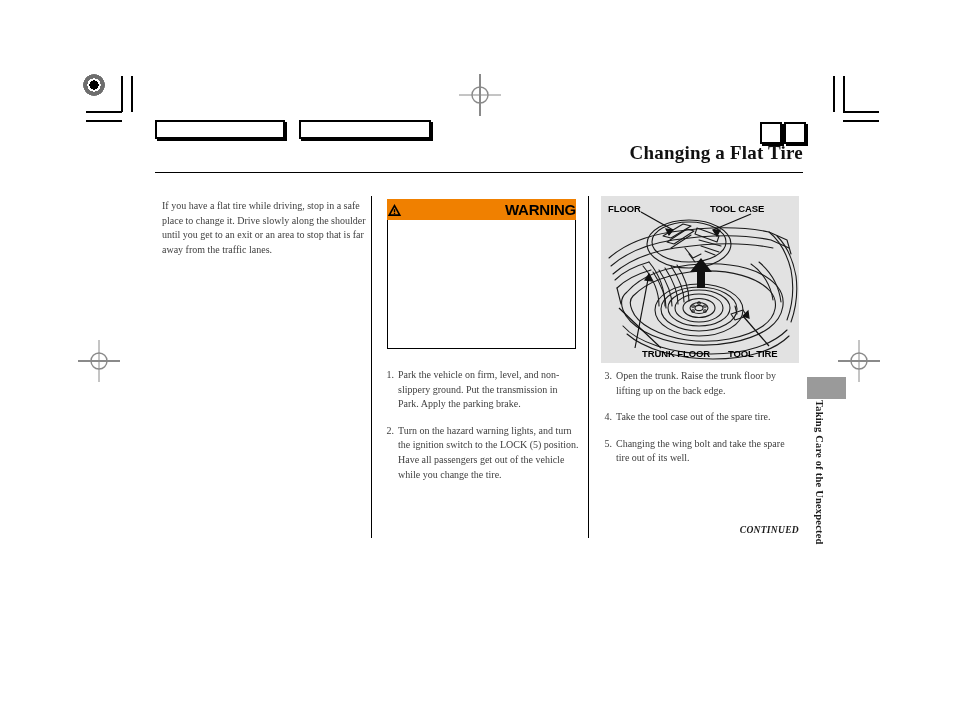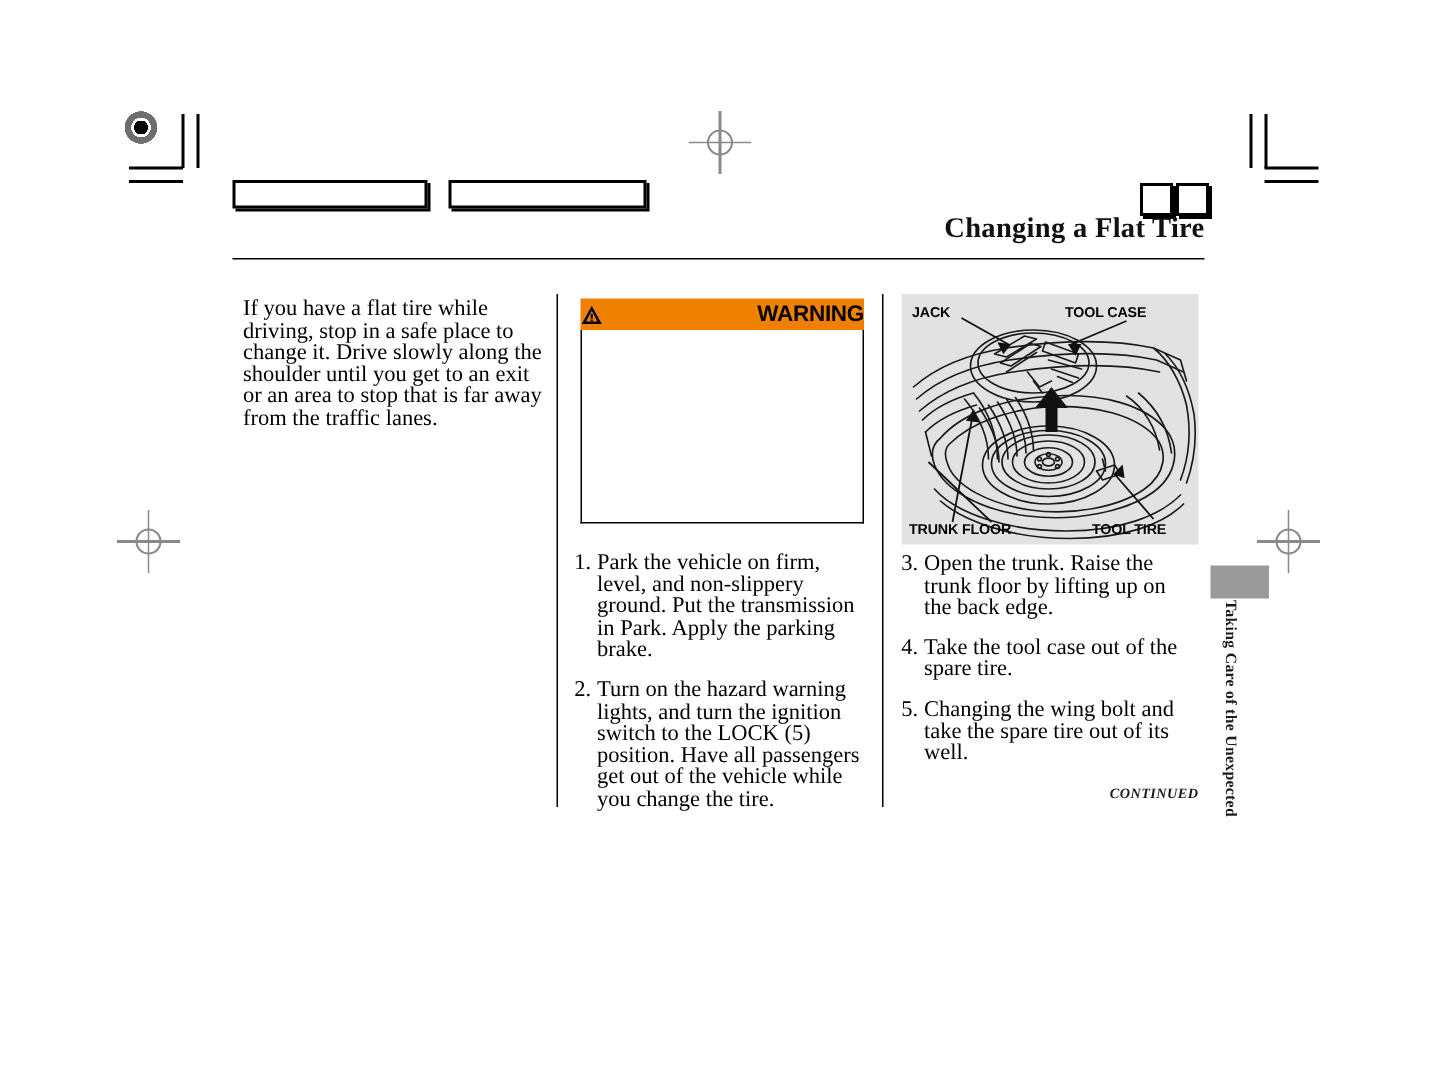--- a/index.html
+++ b/index.html
@@ -72,23 +72,23 @@
     position: absolute;
     width: 1px;
     background: #000;
     top: 196px;
     height: 342px;
   }
   .col-rule.r1 { left: 371px; }
   .col-rule.r2 { left: 588px; }
 
   .body-text {
-    font-size: 15px;
+    font-size: 10px;
     line-height: 14.6px;
-    color: #000000;
+    color: #404040;
   }
 
   .intro {
     position: absolute;
     left: 162px;
     top: 199px;
     width: 206px;
   }
 
   
@@ -151,21 +151,21 @@
   .illus-label {
     position: absolute;
     font-family: "Liberation Sans", sans-serif;
     font-size: 9.5px;
     font-weight: bold;
     color: #000;
     letter-spacing: -0.1px;
   }
   .lbl-jack { left: 608px; top: 203px; }
   .lbl-tool { left: 710px; top: 203px; }
-  .lbl-trunk { left: 606px; top: 348px; text-align: center; }
+  .lbl-trunk { left: 642px; top: 348px; text-align: center; }
   .lbl-spare { left: 728px; top: 348px; }
 
   
   .continued {
     position: absolute;
     left: 600px;
     top: 525px;
     width: 199px;
     text-align: right;
     font-size: 9.5px;
@@ -370,21 +370,21 @@
         <path d="M112 34 l7 0 l-3 6 Z"></path>
         <path d="M34 152 L48 78" fill="none"></path>
         <path d="M48 78 l-4 6 l7 1 Z"></path>
         <path d="M60 152 L18 112" fill="none"></path>
         <path d="M168 150 L142 120" fill="none"></path>
         <path d="M142 120 l6 2 l-1 -7 Z"></path>
       </g>
     </svg>
   </div>
 
-  <div class="illus-label lbl-jack">JACK</div>
+  <div class="illus-label lbl-jack">FLOOR</div>
   <div class="illus-label lbl-tool">TOOL CASE</div>
   <div class="illus-label lbl-trunk">TRUNK FLOOR</div>
   <div class="illus-label lbl-spare">TOOL TIRE</div>
 
   <div class="steps right body-text">
     <div class="step">
       <span class="step-num">3.</span>
       <span class="step-text">Open the trunk. Raise the trunk floor by lifting up on the back edge.</span>
     </div>
     <div class="step">

